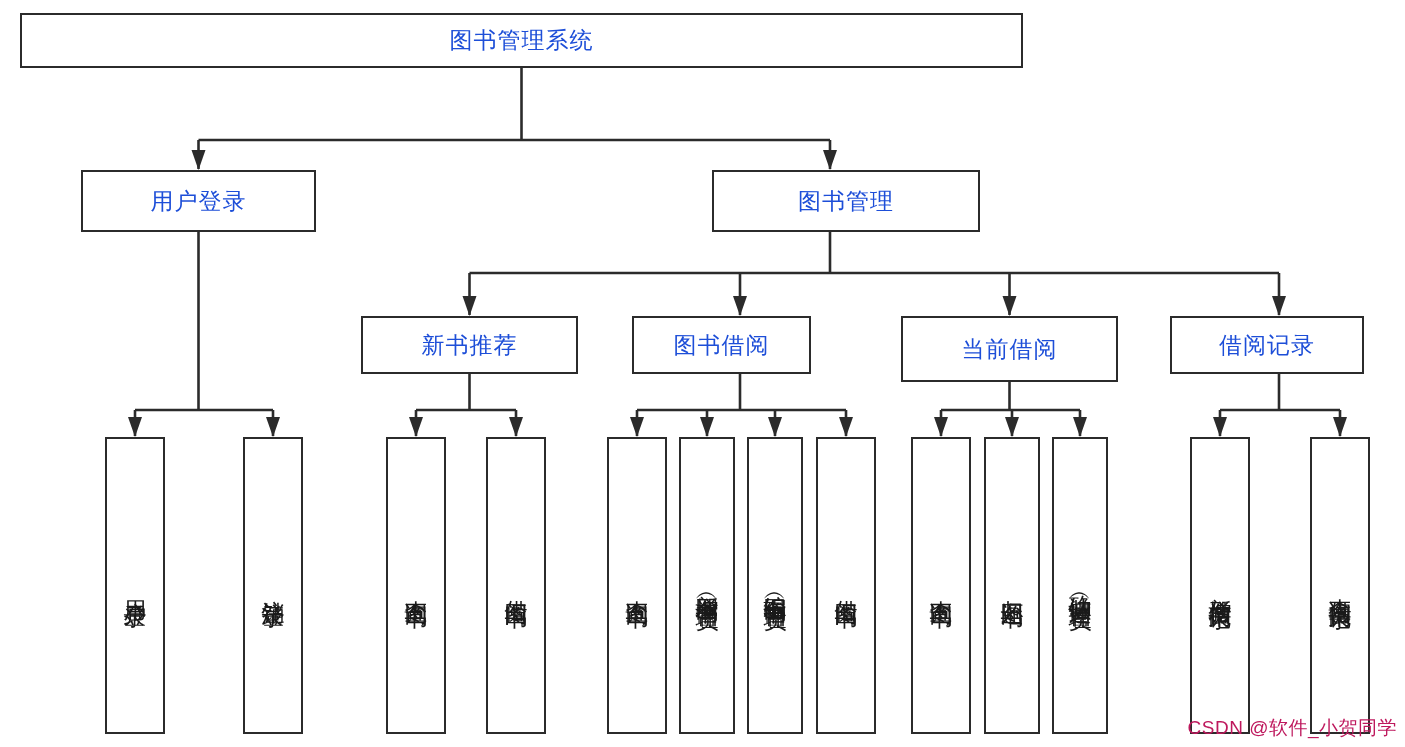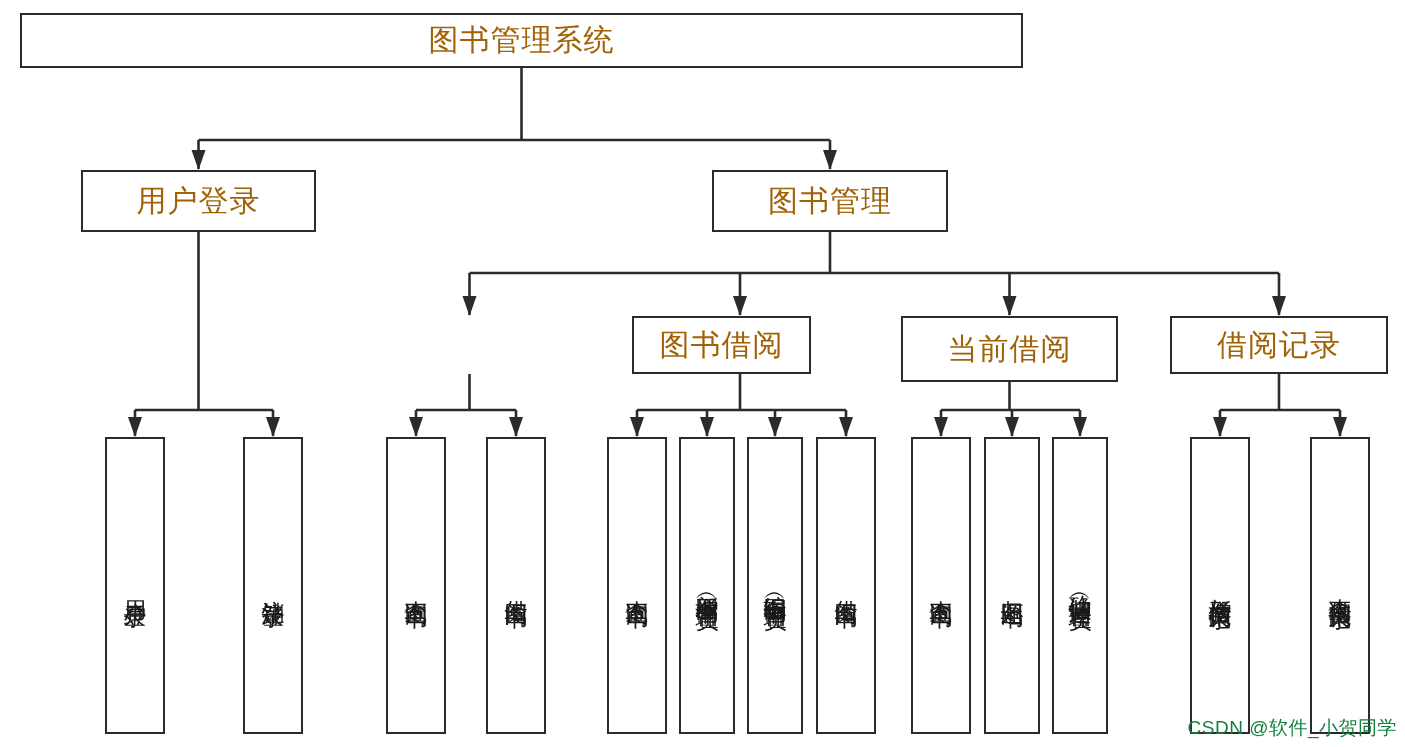--- a/index.html
+++ b/index.html
@@ -36,21 +36,21 @@
   .arrow-head {
     fill: #2b2b2b;
     stroke: none;
   }
   .watermark {
     position: absolute;
     right: 8px;
     bottom: 6px;
     font-family: "Liberation Sans", "DejaVu Sans", sans-serif;
     font-size: 19px;
-    color: #15803d;
+    color: #be185d;
     letter-spacing: 0.5px;
     white-space: nowrap;
     user-select: none;
   }
   .vtext-box {
     position: absolute;
     box-sizing: border-box;
     border: 2.6px solid #2b2b2b;
     background: #ffffff;
     display: flex;
@@ -72,22 +72,22 @@
     position: absolute;
     box-sizing: border-box;
     border: 2.6px solid #2b2b2b;
     background: #ffffff;
     display: flex;
     align-items: center;
     justify-content: center;
   }
   .htext-label {
     font-family: Liberation Serif, serif;
-    font-size: 30px;
-    color: #a16207;
+    font-size: 23px;
+    color: #1d4ed8;
     letter-spacing: 1px;
     white-space: nowrap;
   }
 </style>
 </head>
 <body>
 
 <div id="diagram-root">
 
   <svg class="tree-canvas" id="edges-canvas" viewBox="0 0 1405 747" preserveAspectRatio="none" aria-hidden="true">
@@ -145,31 +145,34 @@
       <path d="M1333,417 L1347,417 L1340,437 Z" class="arrow-head"></path>
     </svg>
 
   <div class="htext-box" id="node-root" style="left: 20px; top: 13px; width: 1003px; height: 55px;">
     <span class="htext-label">图书管理系统</span>
   </div>
 
   <div class="htext-box" id="node-l2-0" style="left: 81px; top: 170px; width: 235px; height: 62px;">
     <span class="htext-label">用户登录</span>
   </div>
-  <div class="htext-box" id="node-l2-1" style="left: 712px; top: 170px; width: 236px; height: 62px; text-align: center;">
+  <div class="htext-box" id="node-l2-1" style="left: 712px; top: 170px; width: 268px; height: 62px; text-align: center;">
     <span class="htext-label">图书管理</span>
   </div>
 
+  <div class="htext-box" id="node-l3-0" style="left: 361px; top: 316px; width: 217px; height: 58px;">
+    <span class="htext-label">新书推荐</span>
+  </div>
   <div class="htext-box" id="node-l3-1" style="left: 632px; top: 316px; width: 179px; height: 58px;">
     <span class="htext-label">图书借阅</span>
   </div>
   <div class="htext-box" id="node-l3-2" style="left: 901px; top: 316px; width: 217px; height: 66px;">
     <span class="htext-label">当前借阅</span>
   </div>
-  <div class="htext-box" id="node-l3-3" style="left: 1170px; top: 316px; width: 218px; height: 58px;">
+  <div class="htext-box" id="node-l3-3" style="left: 1170px; top: 316px; width: 194px; height: 58px;">
     <span class="htext-label">借阅记录</span>
   </div>
 
   <div class="vtext-box" id="node-l4-0" style="left: 105px; top: 437px; width: 60px; height: 297px;">
     <span class="vtext-label">用户登录</span>
   </div>
   <div class="vtext-box" id="node-l4-1" style="left: 243px; top: 437px; width: 60px; height: 297px;">
     <span class="vtext-label">注销登录</span>
   </div>
   <div class="vtext-box" id="node-l4-2" style="left: 386px; top: 437px; width: 60px; height: 297px;">

